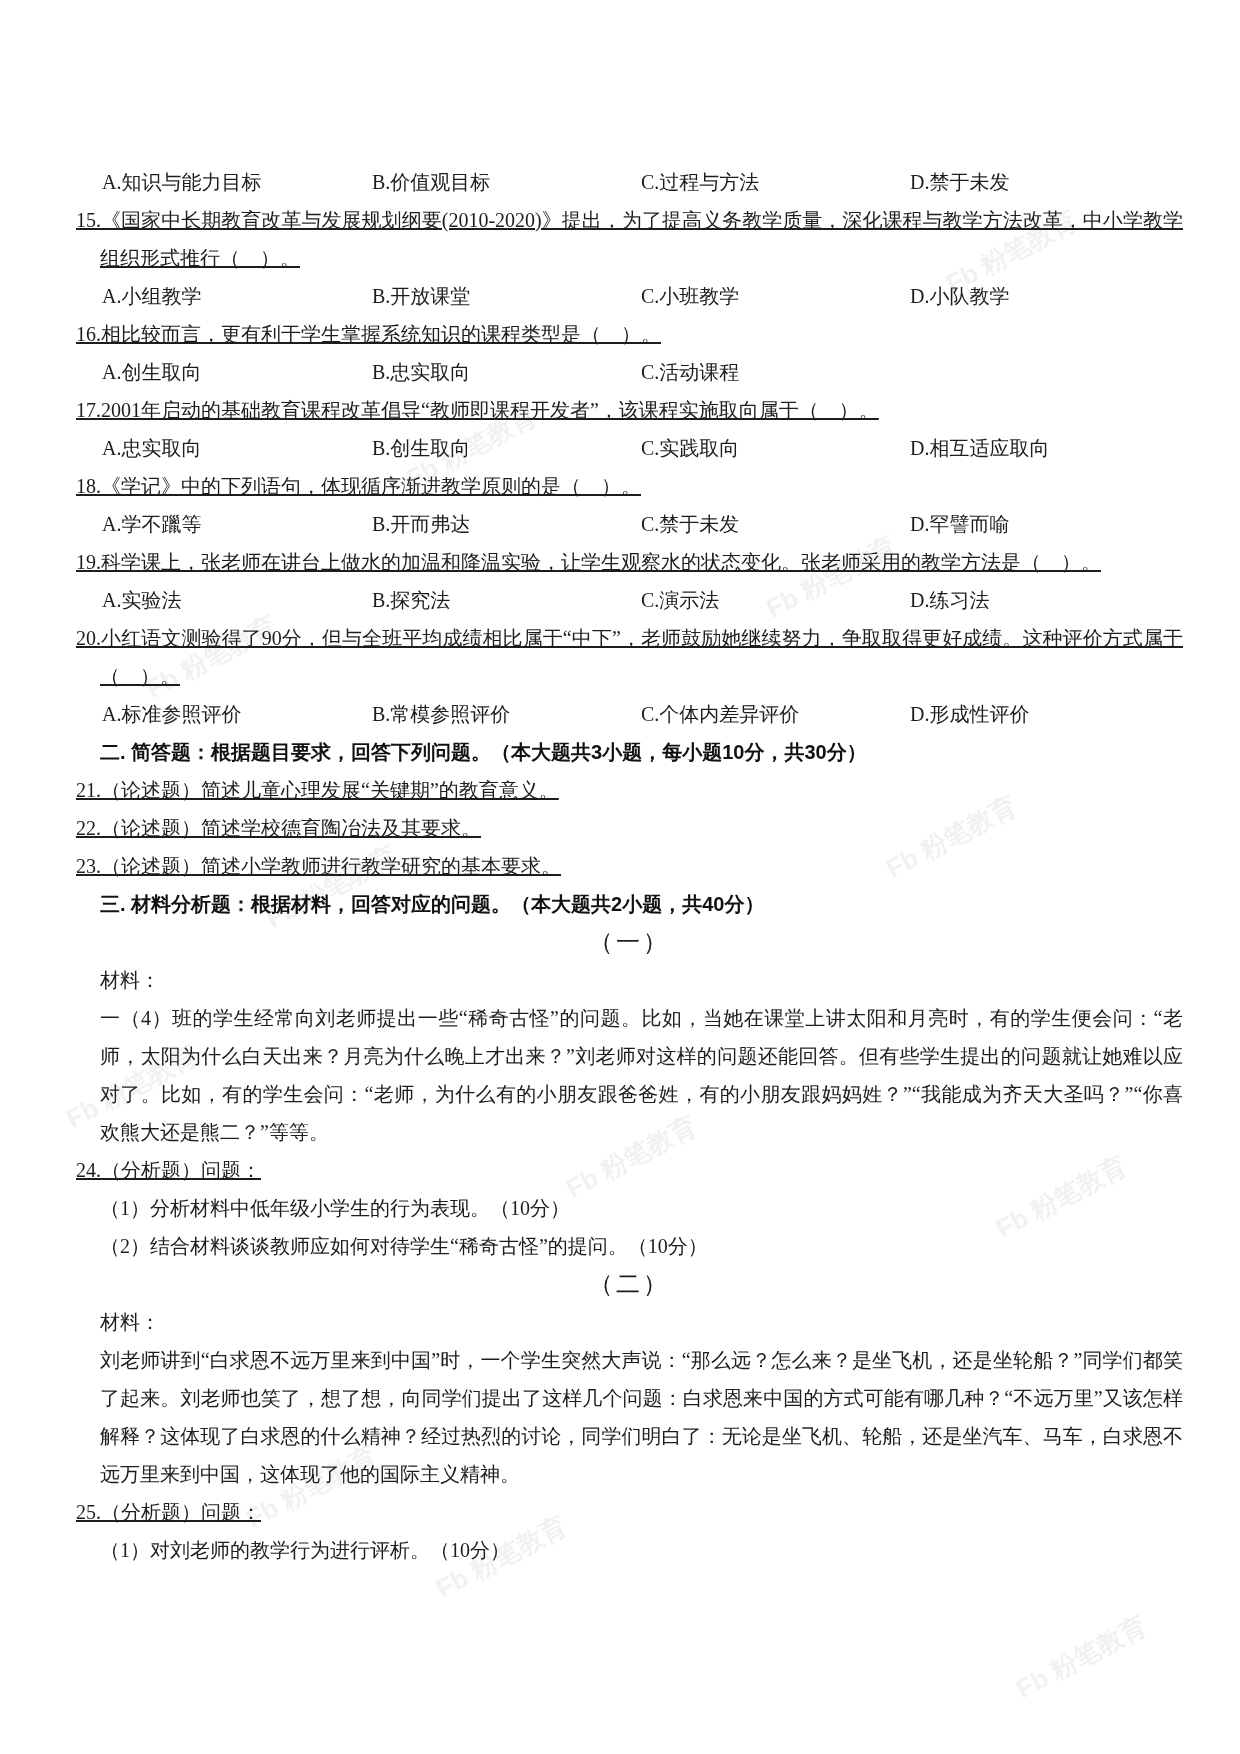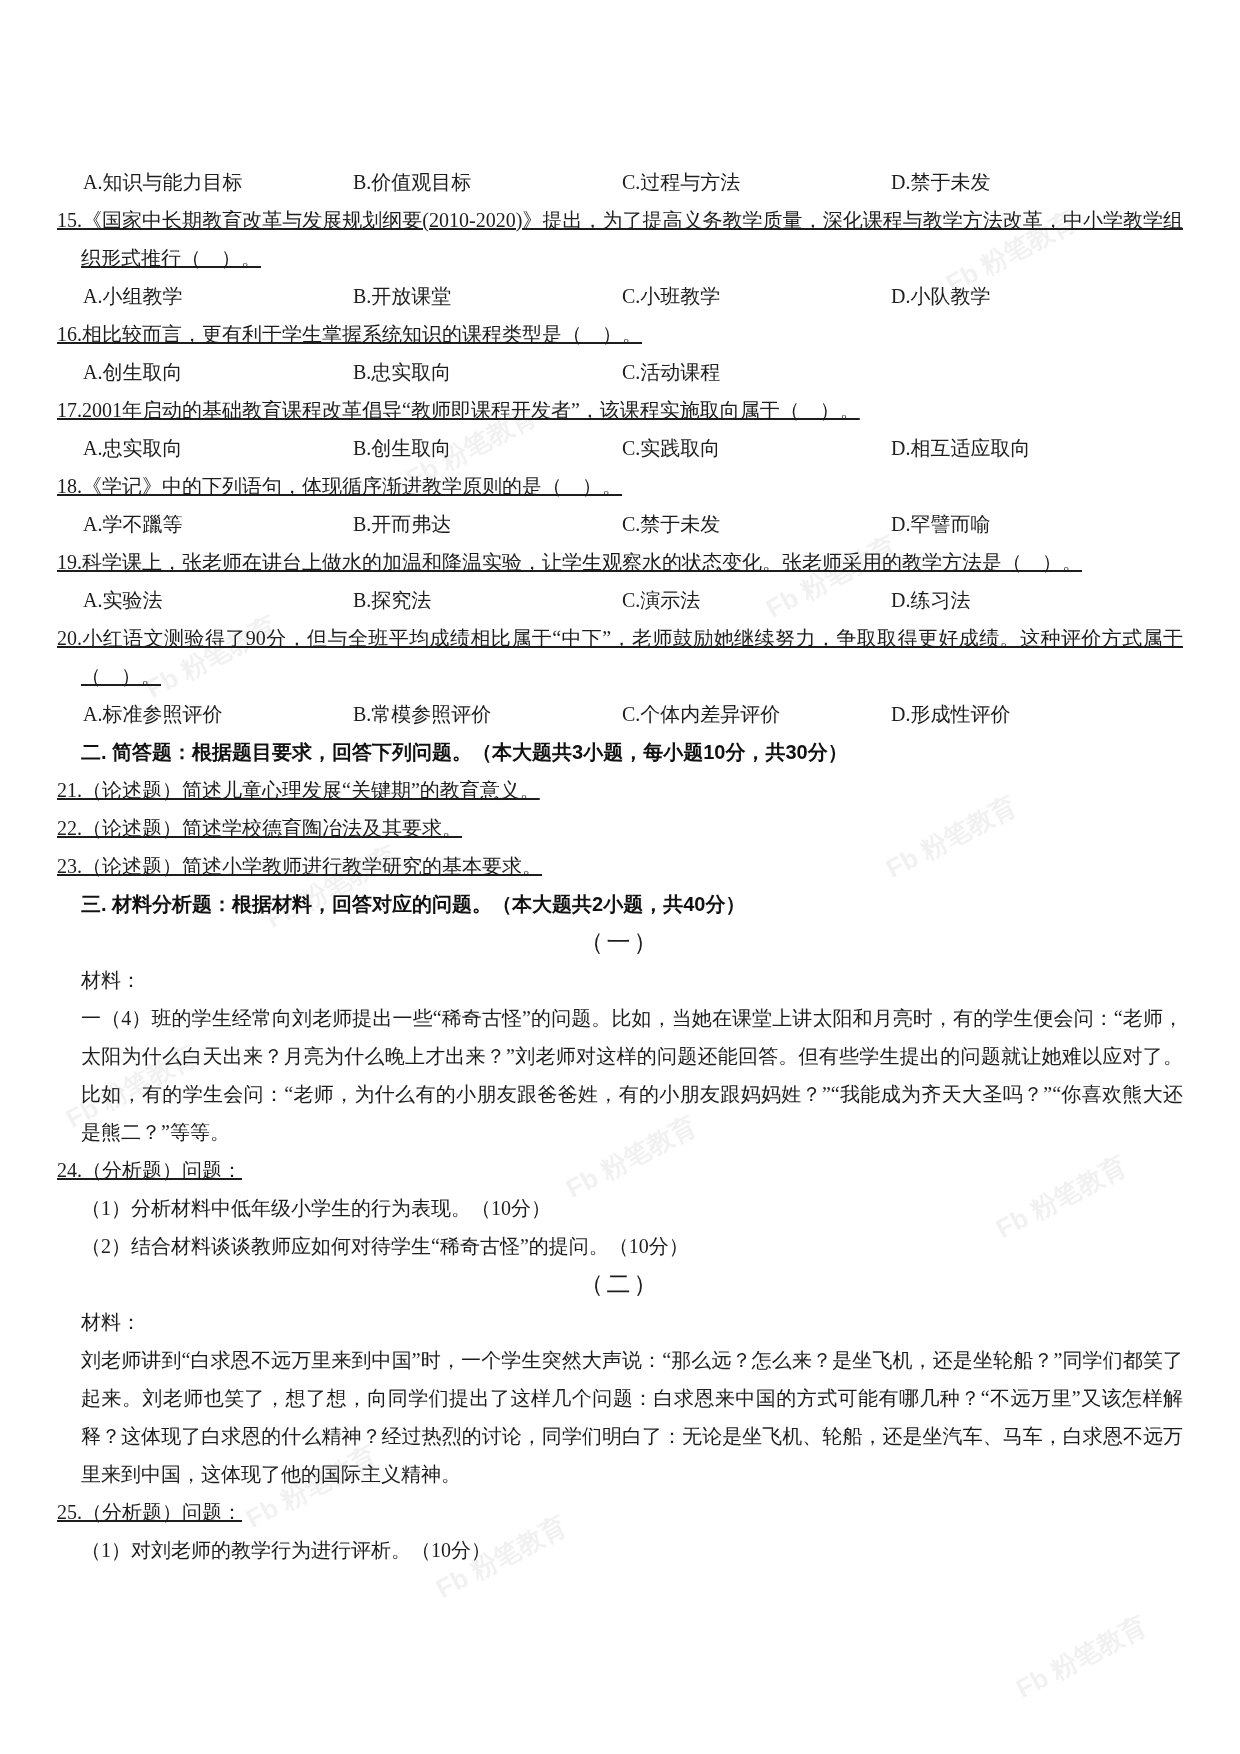--- a/index.html
+++ b/index.html
@@ -9,20 +9,21 @@
     font-family: "Liberation Serif", "DejaVu Serif", serif;
     color: #1d1d1d;
     overflow: hidden;
   }
   .page {
     position: absolute; inset: 0;
     padding: 163px 57px 0 57px;
     box-sizing: border-box;
     font-size: 20px;
     line-height: 38px;
+    margin-left: 19px;
   }
   
   .q-para {
     padding-left: 24px;
     text-indent: -24px;
     text-align: justify;
     text-decoration: underline;
   }
   
   .opt-row {

